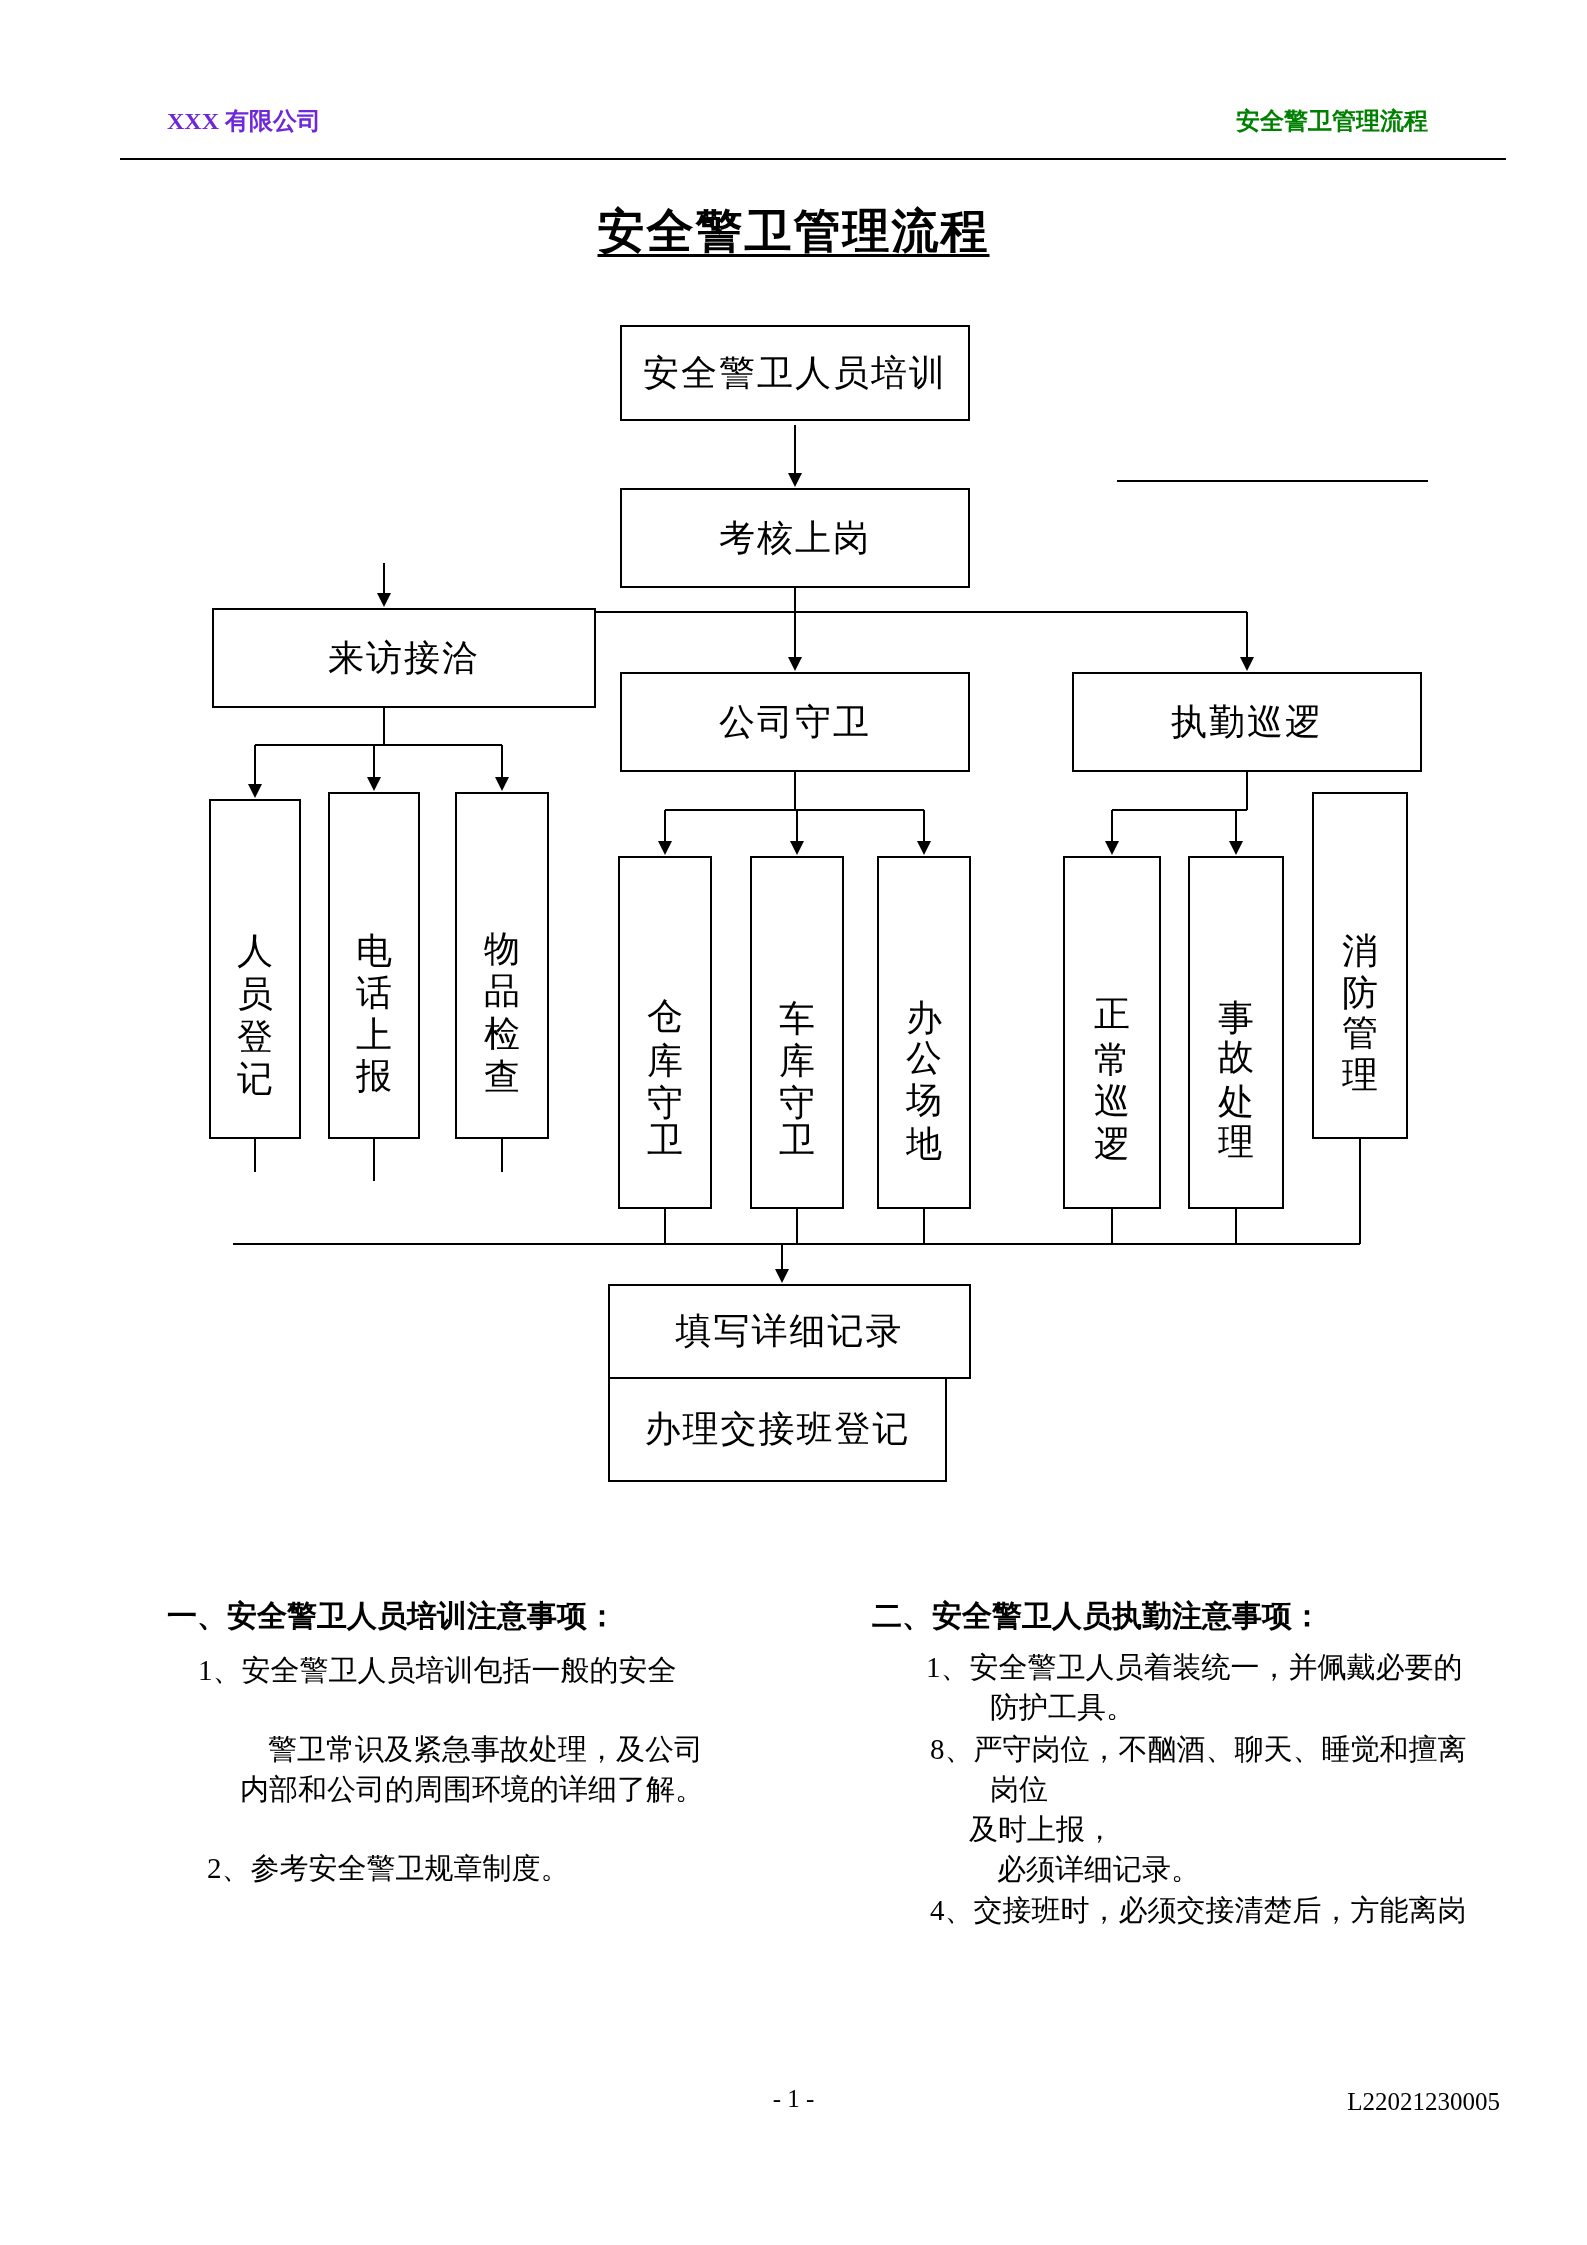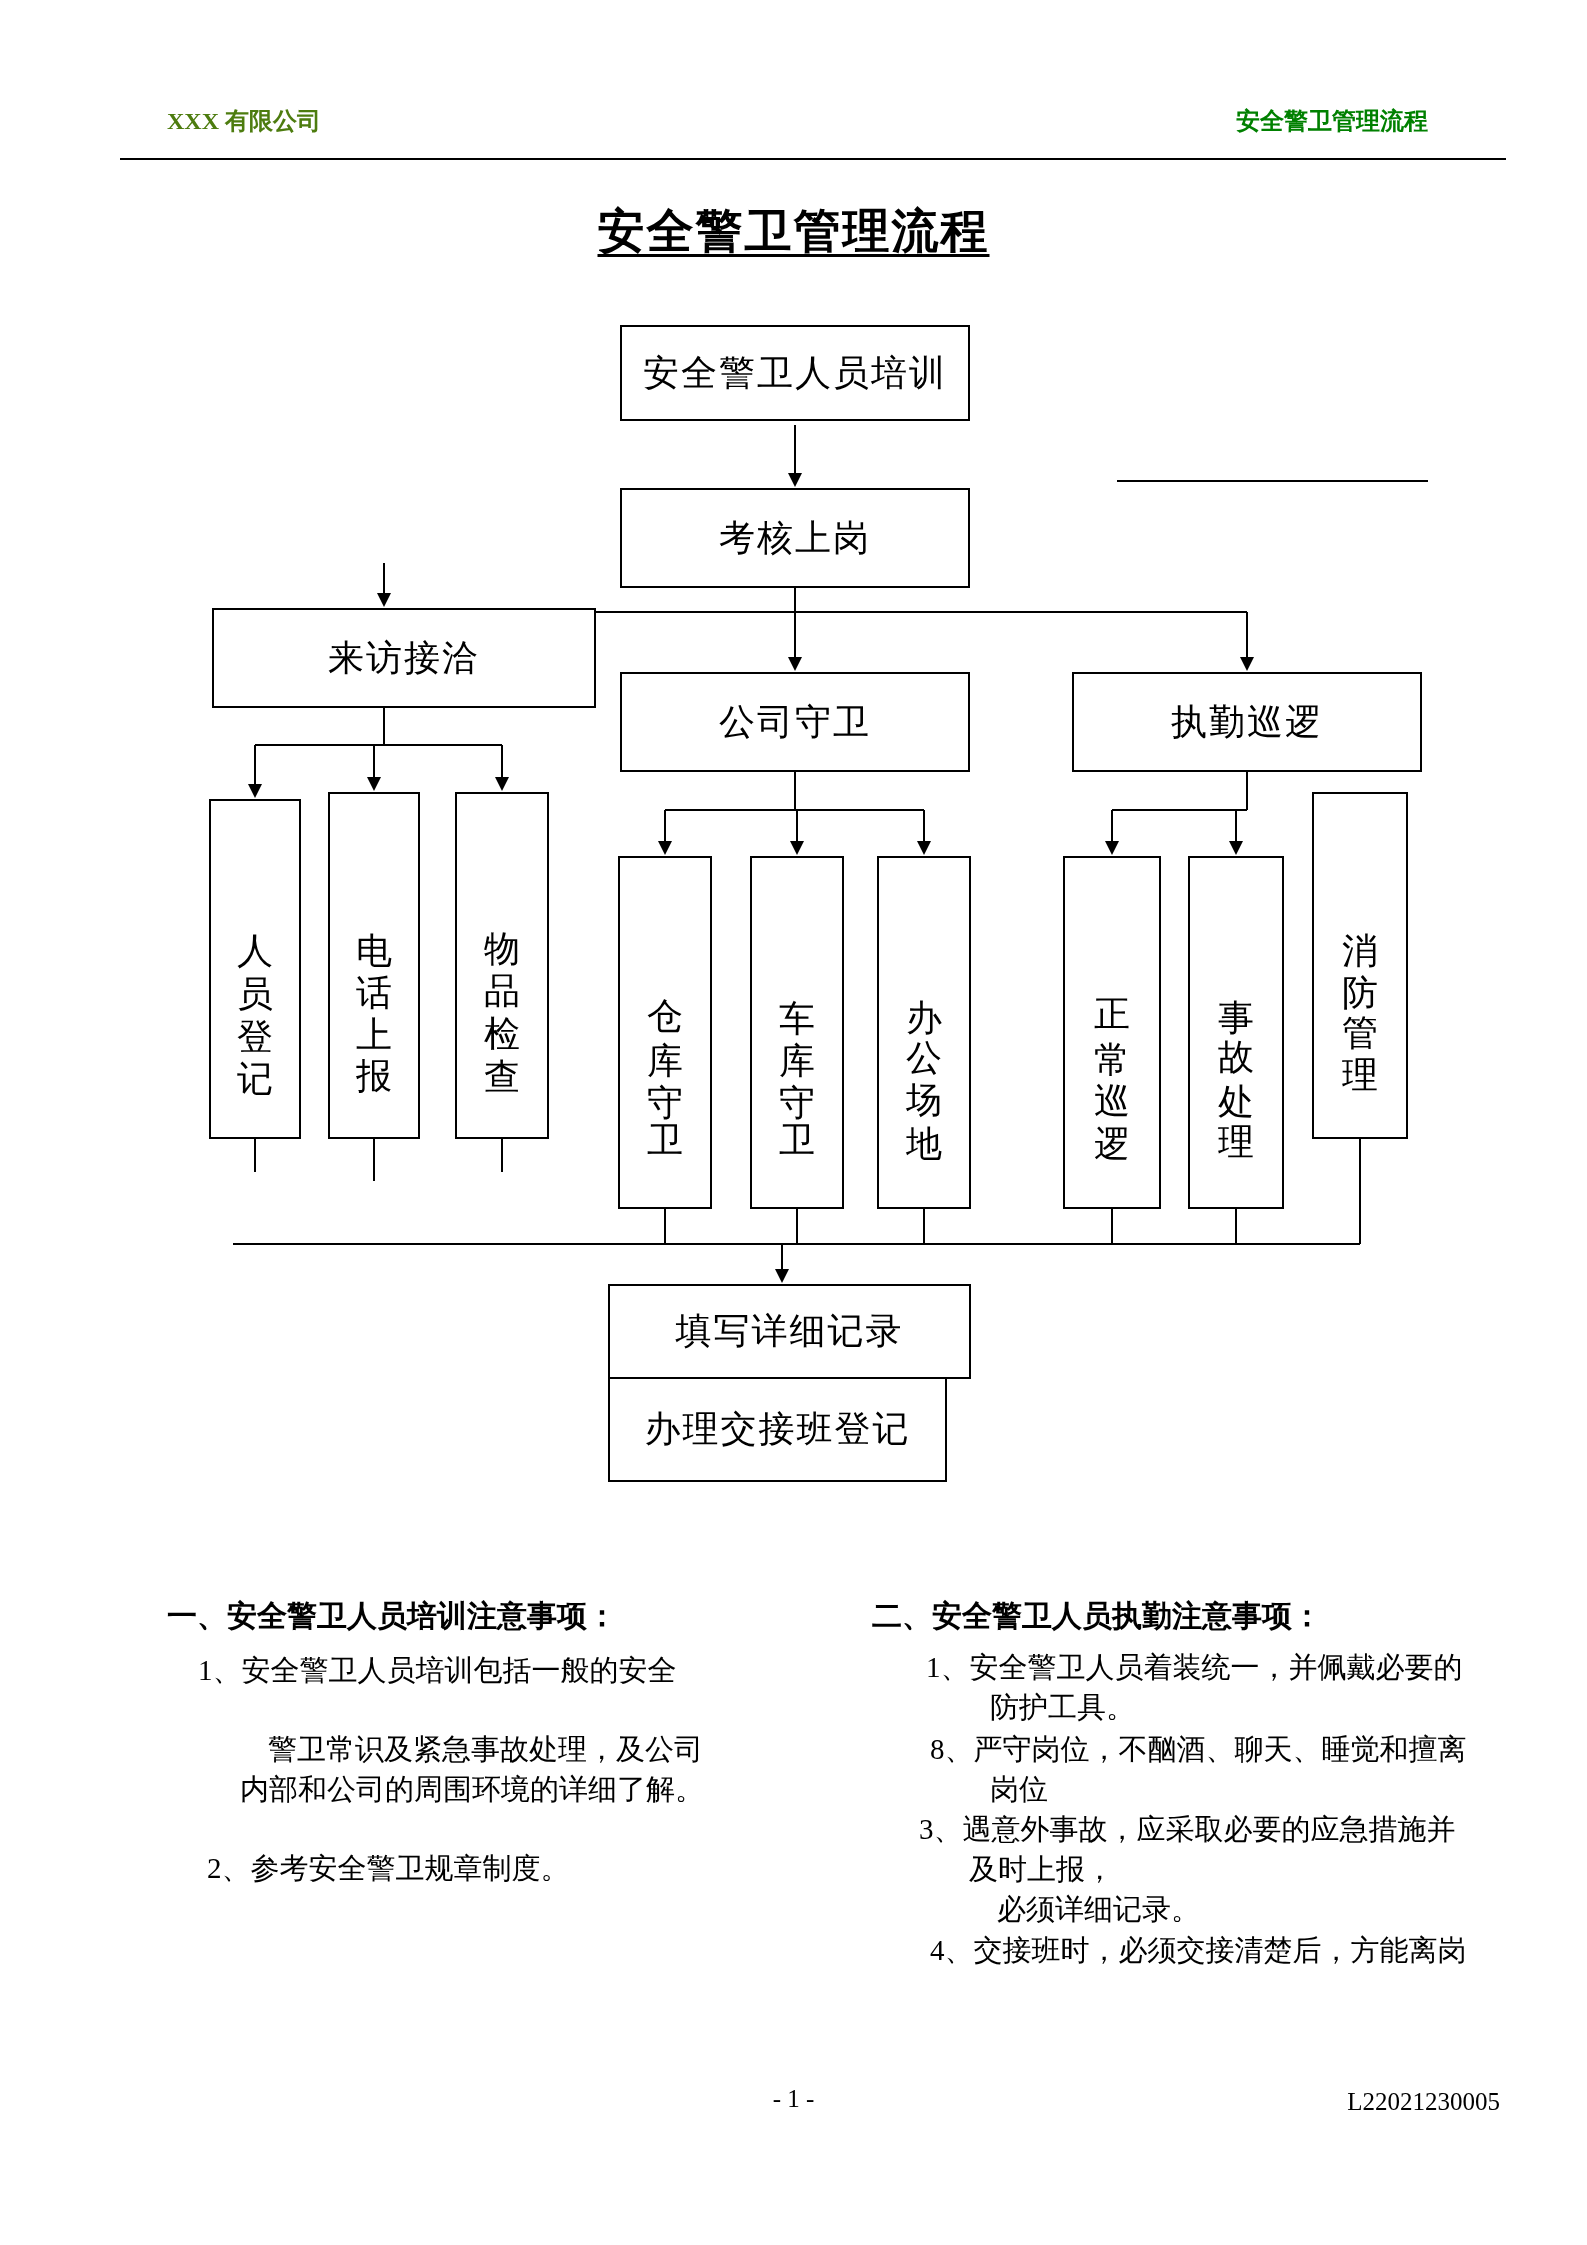--- a/index.html
+++ b/index.html
@@ -108,21 +108,21 @@
     top: 2088px;
     font-size: 25px;
   }
 </style>
 </head>
 <body>
 
 <div class="page">
 
   <div class="header">
-    <span id="company-name" style="color: #4d7c0f;">XXX 有限公司</span>
+    <span id="company-name" style="color: #6d28d9;">XXX 有限公司</span>
     <span id="header-doc-title" style="color: rgb(0, 128, 0);">安全警卫管理流程</span>
   </div>
   <div class="header-rule"></div>
 
   <div class="doc-title">
     <span>安全警卫管理流程</span>
   </div>
 
   <svg class="connectors" width="1587" height="2245" viewBox="0 0 1587 2245">
     <line x1="795" y1="425" x2="795" y2="473"></line>
@@ -230,21 +230,20 @@
     <div class="note-line" style="padding-left:73px;">内部和公司的周围环境的详细了解。</div>
     <div class="note-line" style="margin-top:39px; padding-left:40px;">2、参考安全警卫规章制度。</div>
   </div>
 
   <div class="notes-col" style="left:872px; top:1596px; width:640px;">
     <div class="note-heading">二、安全警卫人员执勤注意事项：</div>
     <div class="note-line" style="margin-top:11px; padding-left:54px;">1、安全警卫人员着装统一，并佩戴必要的</div>
     <div class="note-line" style="padding-left:118px;">防护工具。</div>
     <div class="note-line" style="margin-top:2px; padding-left:58px;">8、严守岗位，不酗酒、聊天、睡觉和擅离</div>
     <div class="note-line" style="padding-left:118px;">岗位</div>
-    <div class="note-line" style="padding-left:47px;">3、遇意外事故，应采取必要的应急措施并</div>
     <div class="note-line" style="padding-left:97px;">及时上报，</div>
     <div class="note-line" style="padding-left:125px;">必须详细记录。</div>
     <div class="note-line" style="margin-top:1px; padding-left:58px;">4、交接班时，必须交接清楚后，方能离岗</div>
   </div>
 
   <div class="footer-page">- 1 -</div>
   <div class="footer-code">L22021230005</div>
 
 </div>
 

